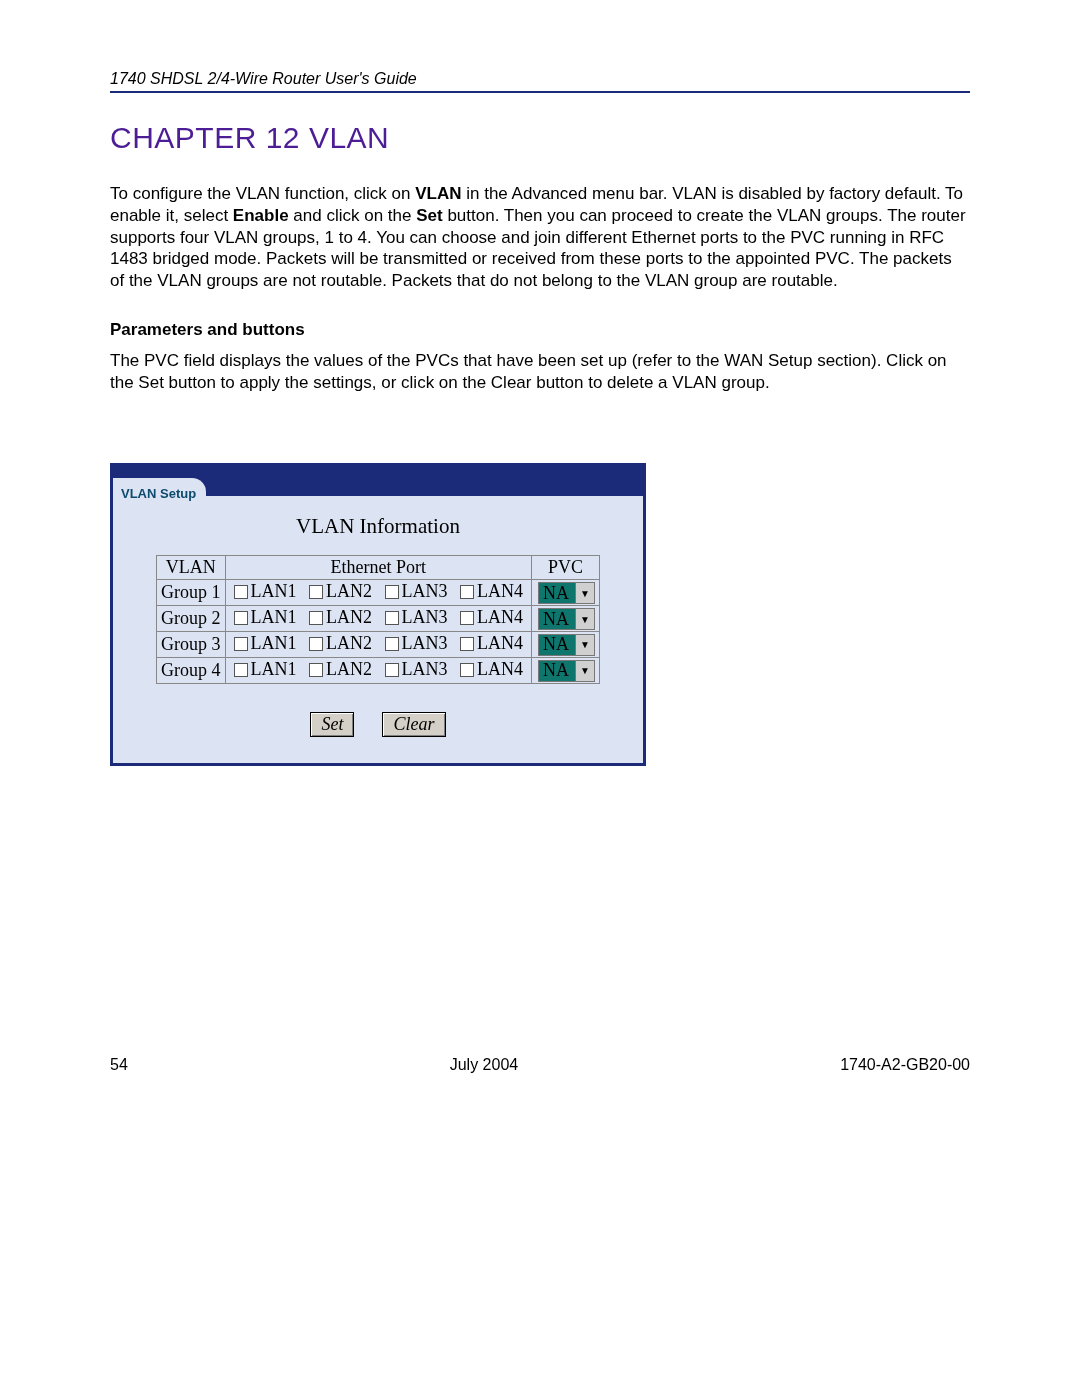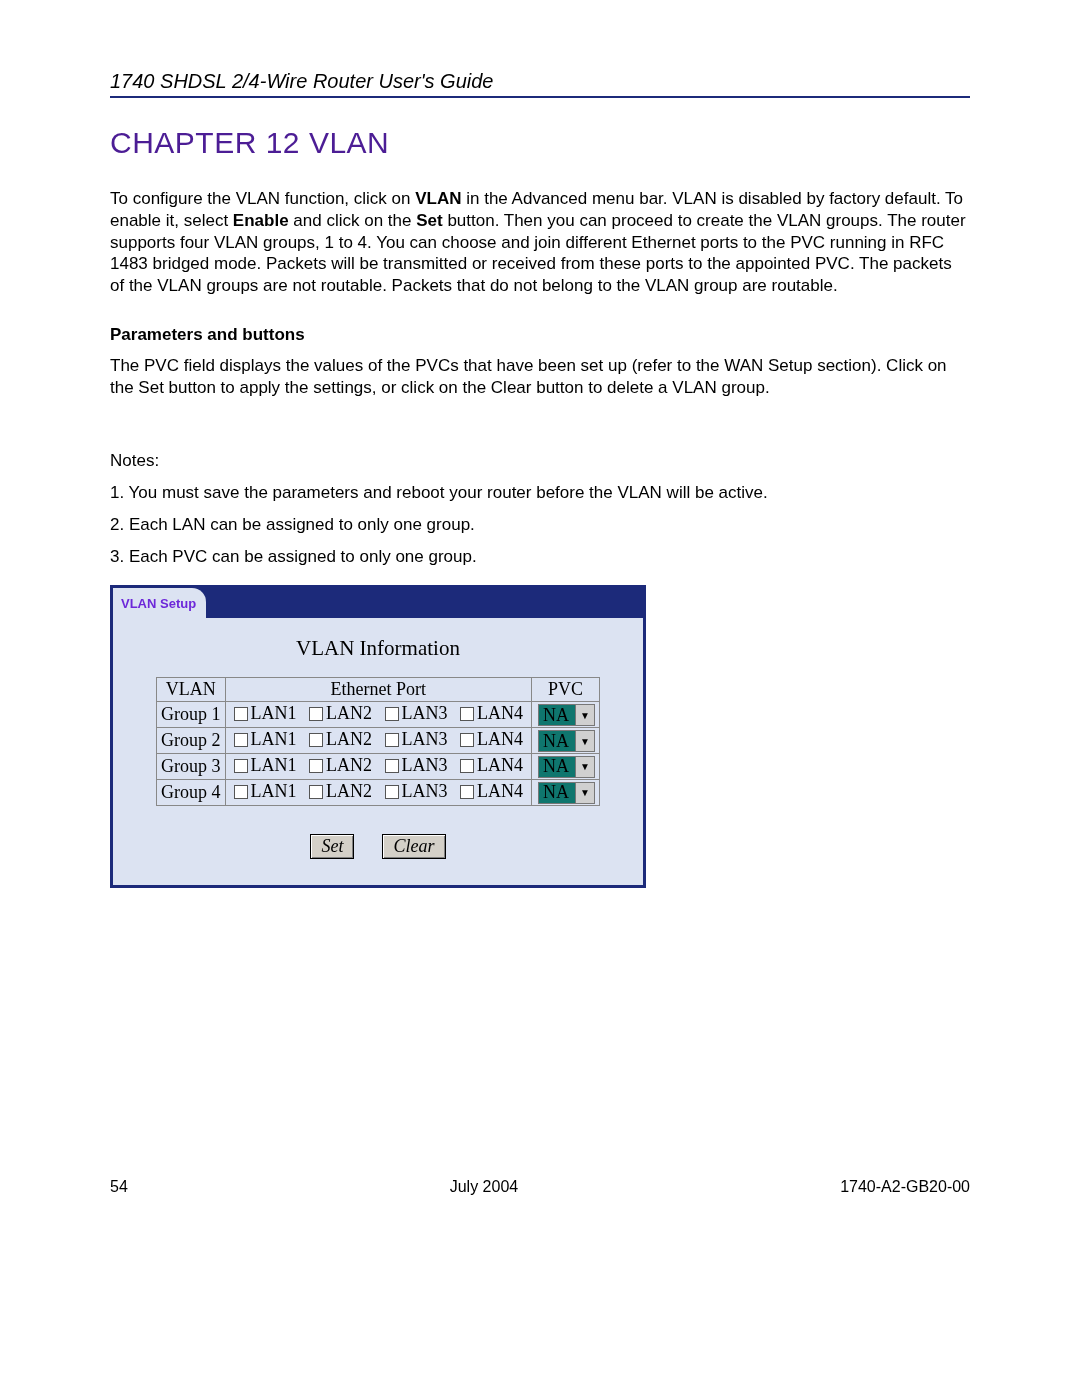--- a/index.html
+++ b/index.html
@@ -9,21 +9,21 @@
     font-family: Arial, Helvetica, sans-serif;
     color: #000;
     width: 1080px;
   }
   .page {
     padding: 70px 110px 60px 110px;
     box-sizing: border-box;
   }
   .header-line {
     font-style: italic;
-    font-size: 20px;
+    font-size: 16px;
     border-bottom: 2px solid #1c2a7a;
     padding-bottom: 3px;
     margin-bottom: 28px;
   }
   .chapter-title {
     font-family: Arial, Helvetica, sans-serif;
     font-size: 30px;
     color: #4c1d95;
     letter-spacing: 0.5px;
     margin-bottom: 28px;
@@ -53,27 +53,27 @@
     font-family: "Times New Roman", Times, serif;
   }
   .ui-top {
     height: 30px;
     background: #1c2a7a;
     position: relative;
   }
   .ui-tab {
     position: absolute;
     left: 0;
-    top: 0;
+    top: 12px;
     height: 30px;
     display: flex;
     align-items: center;
     padding: 0 10px 0 8px;
     background: #dce3f2;
-    color: #6d28d9;
+    color: #0c4a6e;
     font-family: Arial, Helvetica, sans-serif;
     font-size: 13px;
     font-weight: bold;
     border-top-right-radius: 14px;
   }
   .ui-body {
     padding: 18px 22px 26px 22px;
   }
   .ui-title {
     text-align: center;
@@ -174,26 +174,20 @@
   <div class="chapter-title">CHAPTER 12   VLAN</div>
 
   <div class="body-text">
     <span>To configure the VLAN function, click on </span><span class="bold">VLAN</span><span> in the Advanced menu bar. VLAN is disabled by factory default. To enable it, select </span><span class="bold">Enable</span><span> and click on the </span><span class="bold">Set</span><span> button. Then you can proceed to create the VLAN groups. The router supports four VLAN groups, 1 to 4. You can choose and join different Ethernet ports to the PVC running in RFC 1483 bridged mode. Packets will be transmitted or received from these ports to the appointed PVC. The packets of the VLAN groups are not routable. Packets that do not belong to the VLAN group are routable.</span>
   </div>
 
   <div class="subhead">Parameters and buttons</div>
   <div class="body-text">The PVC field displays the values of the PVCs that have been set up (refer to the WAN Setup section). Click on the Set button to apply the settings, or click on the Clear button to delete a VLAN group.</div>
 
   <div class="notes-gap"></div>
-  <div class="notes-block">
-    <div class="body-text">Notes:</div>
-    <div class="body-text">1. You must save the parameters and reboot your router before the VLAN will be active.</div>
-    <div class="body-text">2. Each LAN can be assigned to only one group.</div>
-    <div class="body-text">3. Each PVC can be assigned to only one group.</div>
-  </div>
 
   <div class="ui-wrap">
     <div class="ui-top">
       <div class="ui-tab">VLAN Setup</div>
     </div>
     <div class="ui-body">
       <div class="ui-title">VLAN Information</div>
 
 
       <table class="vlan-table">

